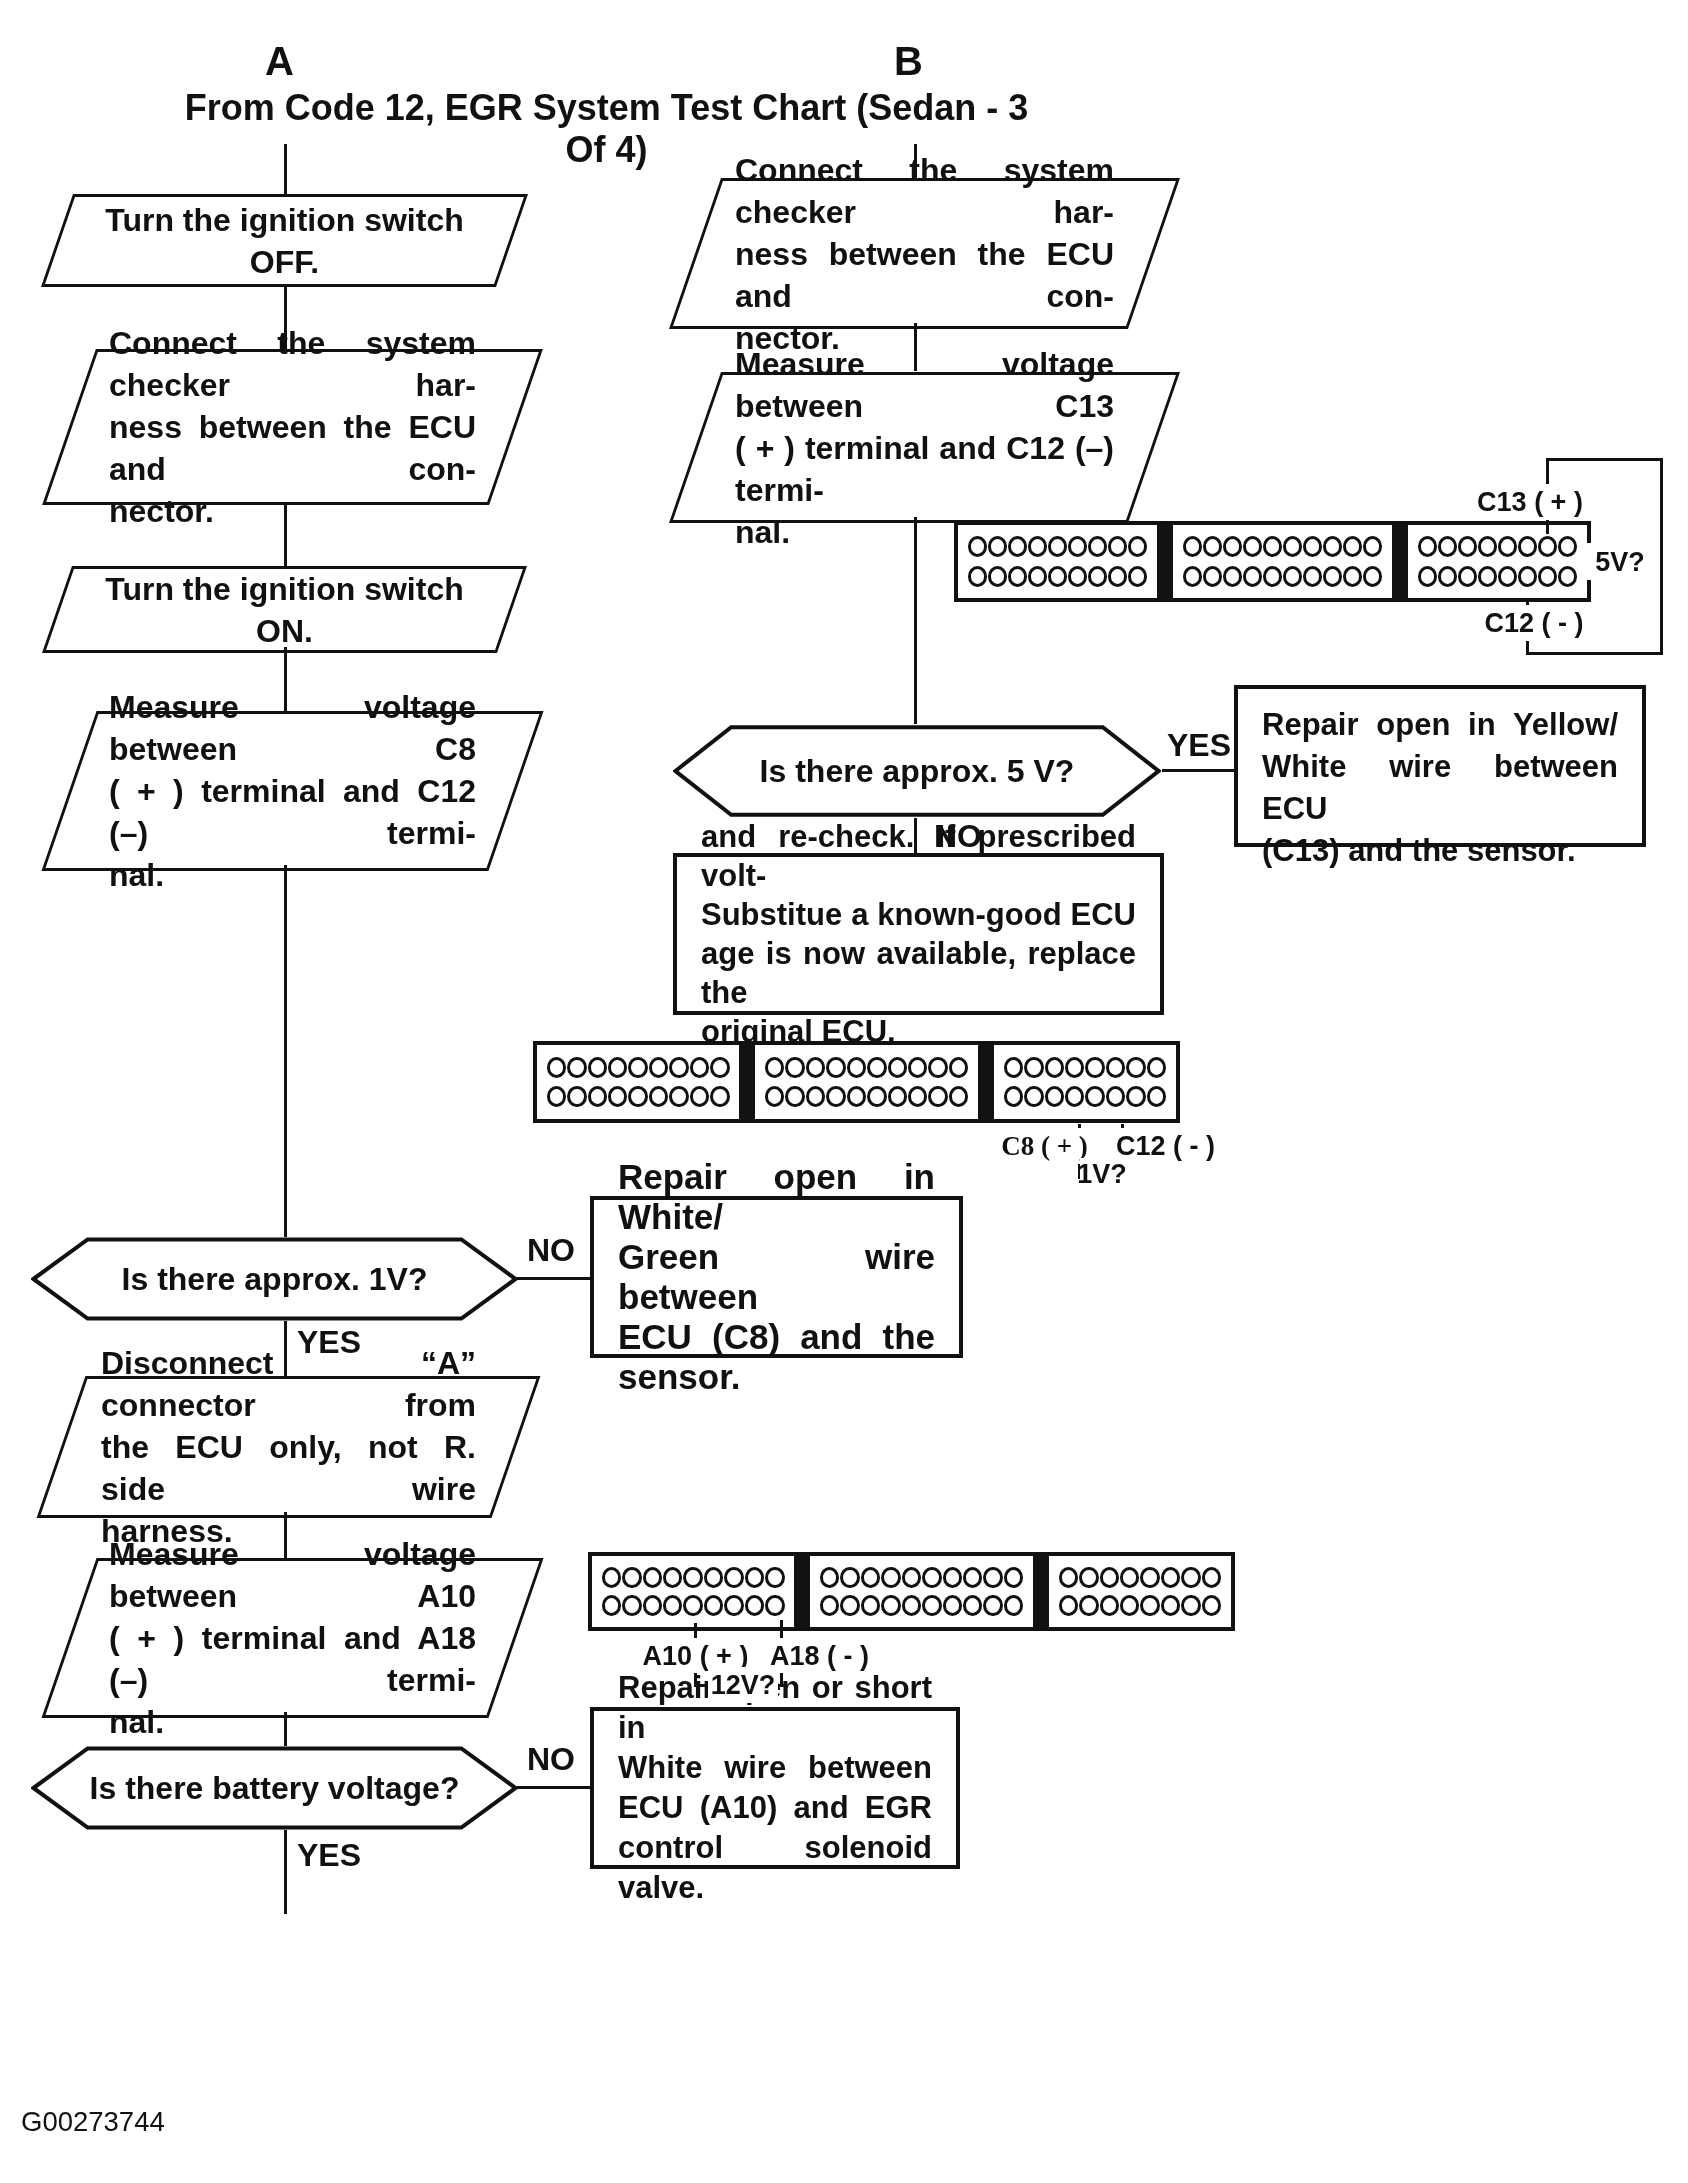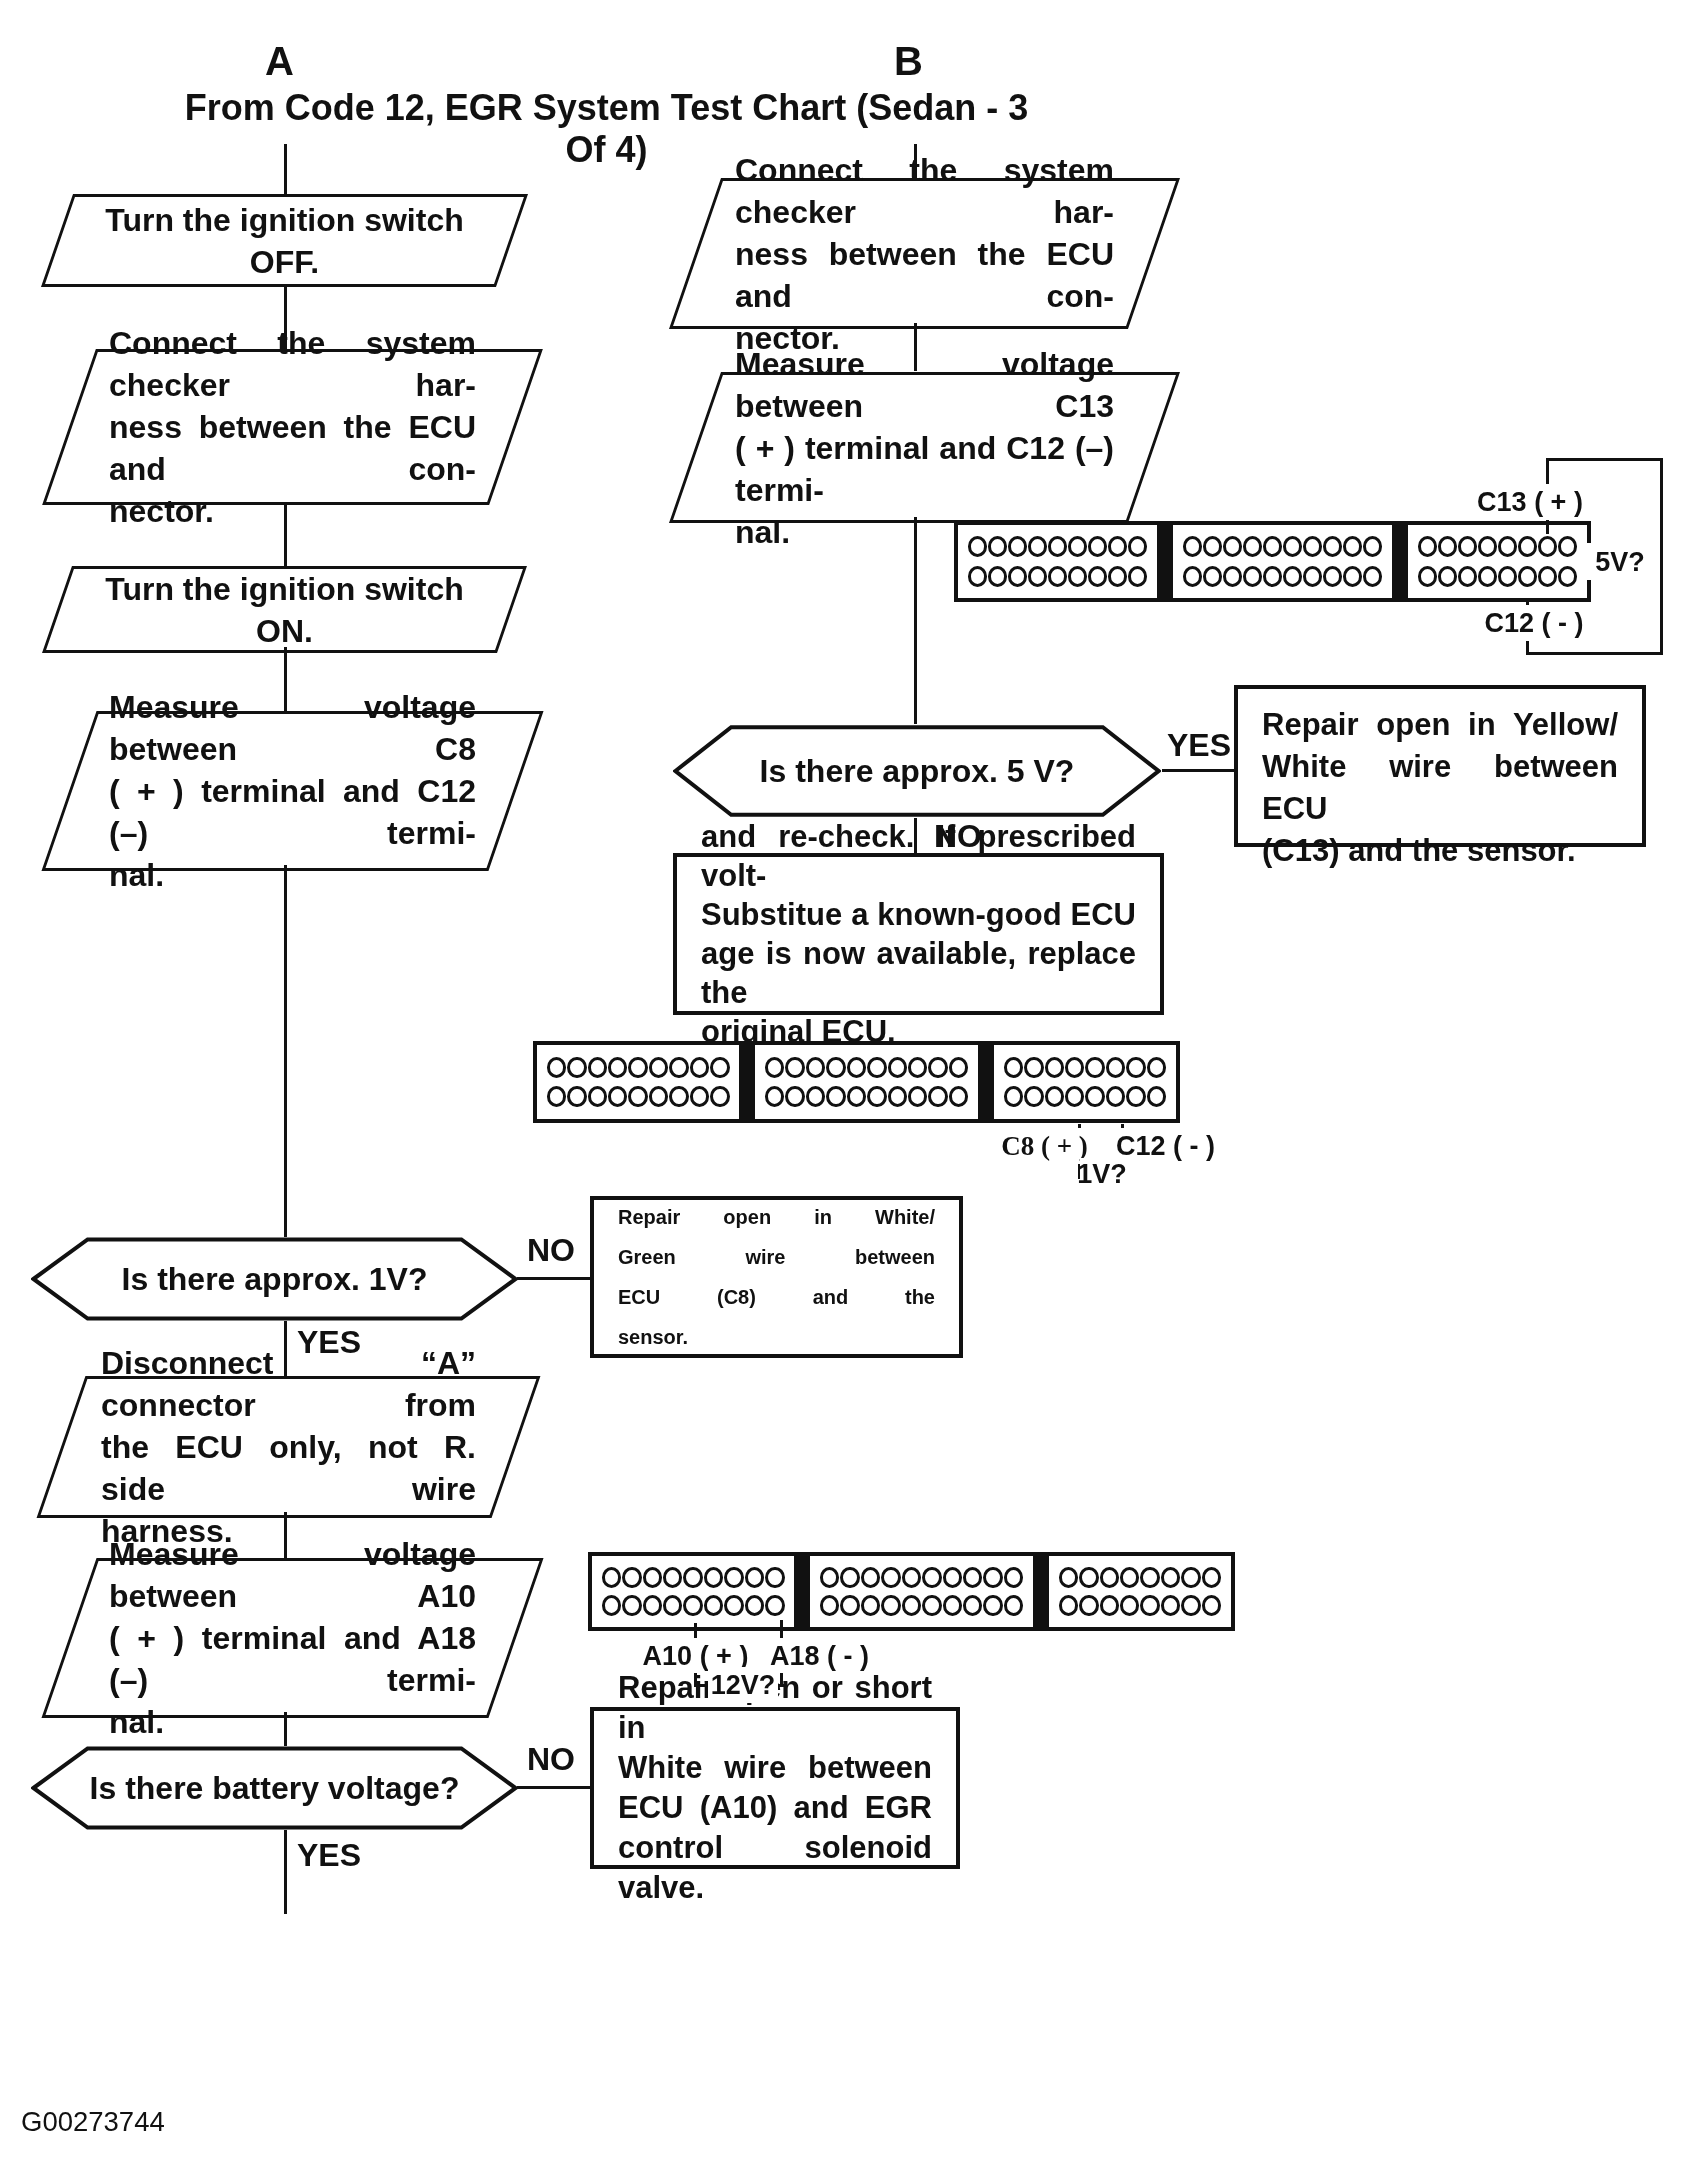--- a/index.html
+++ b/index.html
@@ -83,21 +83,21 @@
 
   <div class="hex" style="left:31px;top:1237px;width:487px;height:84px;">
     <svg viewBox="0 0 602 104" preserveAspectRatio="none">
       <polygon points="3,52 70,3 532,3 599,52 532,101 70,101" fill="#fff" stroke="#111" stroke-width="5"></polygon>
     </svg>
     <div class="htxt txt">Is there approx. 1V?</div>
   </div>
   <div class="branch" style="left:527px;top:1232px;">NO</div>
   <div class="hline" style="left:517px;top:1277px;width:74px;"></div>
   <div class="rect" style="left:590px;top:1196px;width:373px;height:162px;">
-    <div class="txt" style="width:100%;font-size:20px;line-height:40px;">
+    <div class="txt" style="width:100%;font-size:35px;line-height:40px;">
         <div class="jl">Repair open in White/</div>
         <div class="jl">Green wire between</div>
         <div class="jl">ECU (C8) and the</div>
         <div class="jl last">sensor.</div>
       </div>
   </div>
   <div class="branch" style="left:297px;top:1324px;">YES</div>
   <div class="vline" style="left:284px;top:1321px;height:55px;"></div>
 
   <div class="para" style="left:61px;top:1376px;width:449px;height:136px;">

